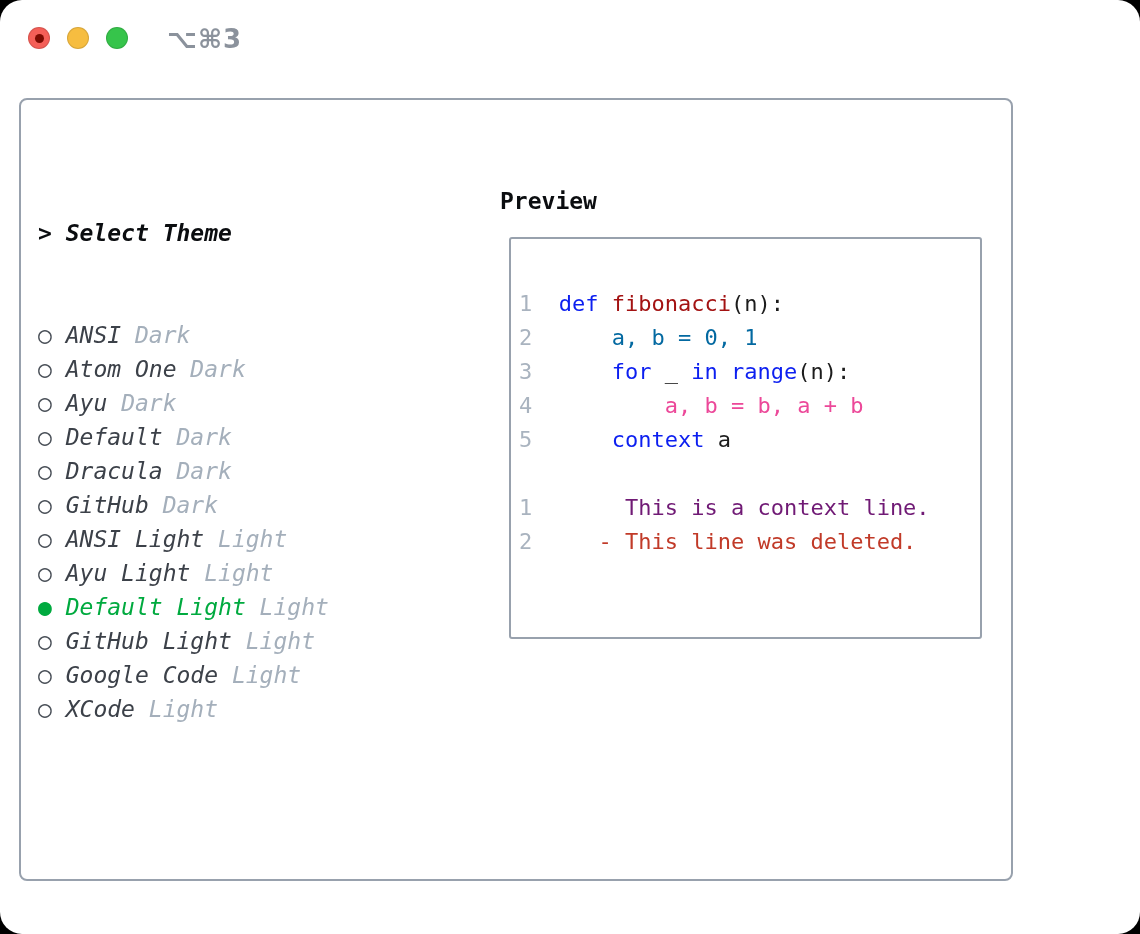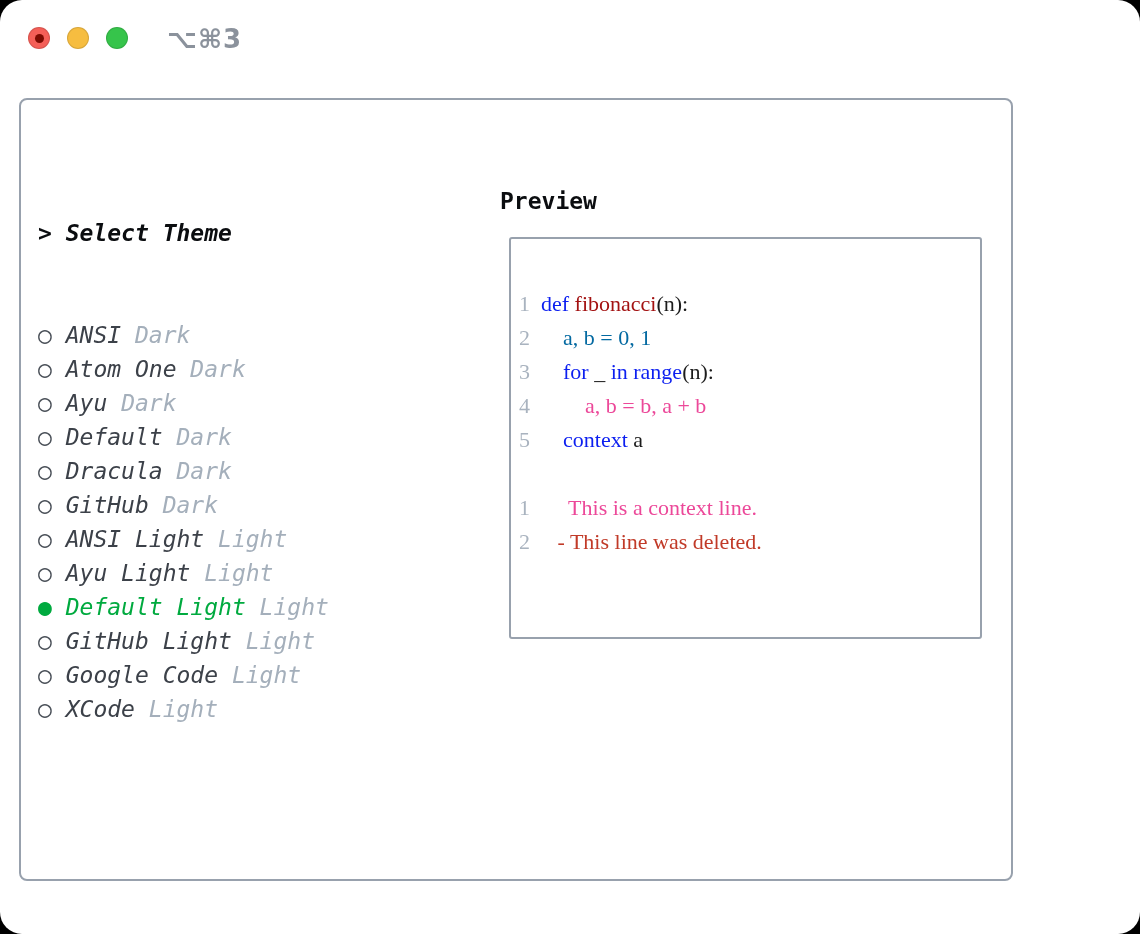--- a/index.html
+++ b/index.html
@@ -39,21 +39,21 @@
   .marker { color:var(--radio_gray); }
   .sel .marker, .sel .name { color:var(--accent_green); }
   .spacer { height:34px; }
   
   .right-col { position:absolute; left:479px; top:48px;margin-top:36px; }
   .preview-title { font-size:23px; line-height:34px; font-weight:bold;
                    color:var(--heading_black); }
   .preview-box {
     margin-top:19px; margin-left:9px; width:473px; height:402px;
     border:2px solid var(--border_gray); border-radius:3px; background:#fff;
-    padding:48px 0 0 8px; overflow:hidden;font-family:Liberation Serif, serif;
+    padding:48px 0 0 8px; overflow:hidden;
   }
   .code-line { font-size:22px; line-height:34px; white-space:pre; min-height:34px; }
 </style>
 </head>
 <body>
 
 <div class="window">
 
   <div class="titlebar">
     <div class="lights">
@@ -85,20 +85,20 @@
     <div class="right-col">
       <div class="preview-title">Preview</div>
       <div class="preview-box">
         <div id="code-block">
             <div class="code-line"><span style="color: rgb(169, 179, 191);">1  </span><span style="color: rgb(12, 31, 240);">def </span><span style="color: rgb(163, 18, 18);">fibonacci</span><span style="color: rgb(28, 28, 28);">(n):</span></div>
             <div class="code-line"><span style="color: rgb(169, 179, 191);">2  </span><span style="color: #0369a1; text-align: right;">    a, b = 0, 1</span></div>
             <div class="code-line"><span style="color: rgb(169, 179, 191);">3  </span><span style="color: rgb(28, 28, 28);">    </span><span style="color: rgb(12, 31, 240);">for</span><span style="color: rgb(28, 28, 28);"> _ </span><span style="color: rgb(12, 31, 240);">in</span><span style="color: rgb(28, 28, 28);"> </span><span style="color: rgb(12, 31, 240);">range</span><span style="color: rgb(28, 28, 28);">(n):</span></div>
             <div class="code-line"><span style="color: rgb(169, 179, 191);">4  </span><span style="color: #ec4899;">        a, b = b, a + b</span></div>
             <div class="code-line"><span style="color: rgb(169, 179, 191);">5  </span><span style="color: rgb(28, 28, 28);">    </span><span style="color: rgb(12, 31, 240);">context</span><span style="color: rgb(28, 28, 28);"> a</span></div>
             <div class="code-line"></div>
-            <div class="code-line"><span style="color: rgb(169, 179, 191);">1  </span><span style="color: #ec4899;">     This is a context line.</span></div>
+            <div class="code-line"><span style="color: rgb(169, 179, 191);">1  </span><span style="color: #701a75;">     This is a context line.</span></div>
             <div class="code-line"><span style="color: rgb(169, 179, 191);">2  </span><span style="color: rgb(193, 58, 40); text-align: center;">   - This line was deleted.</span></div>
           </div>
       </div>
     </div>
 
   </div>
 </div>
 
 </body></html>

